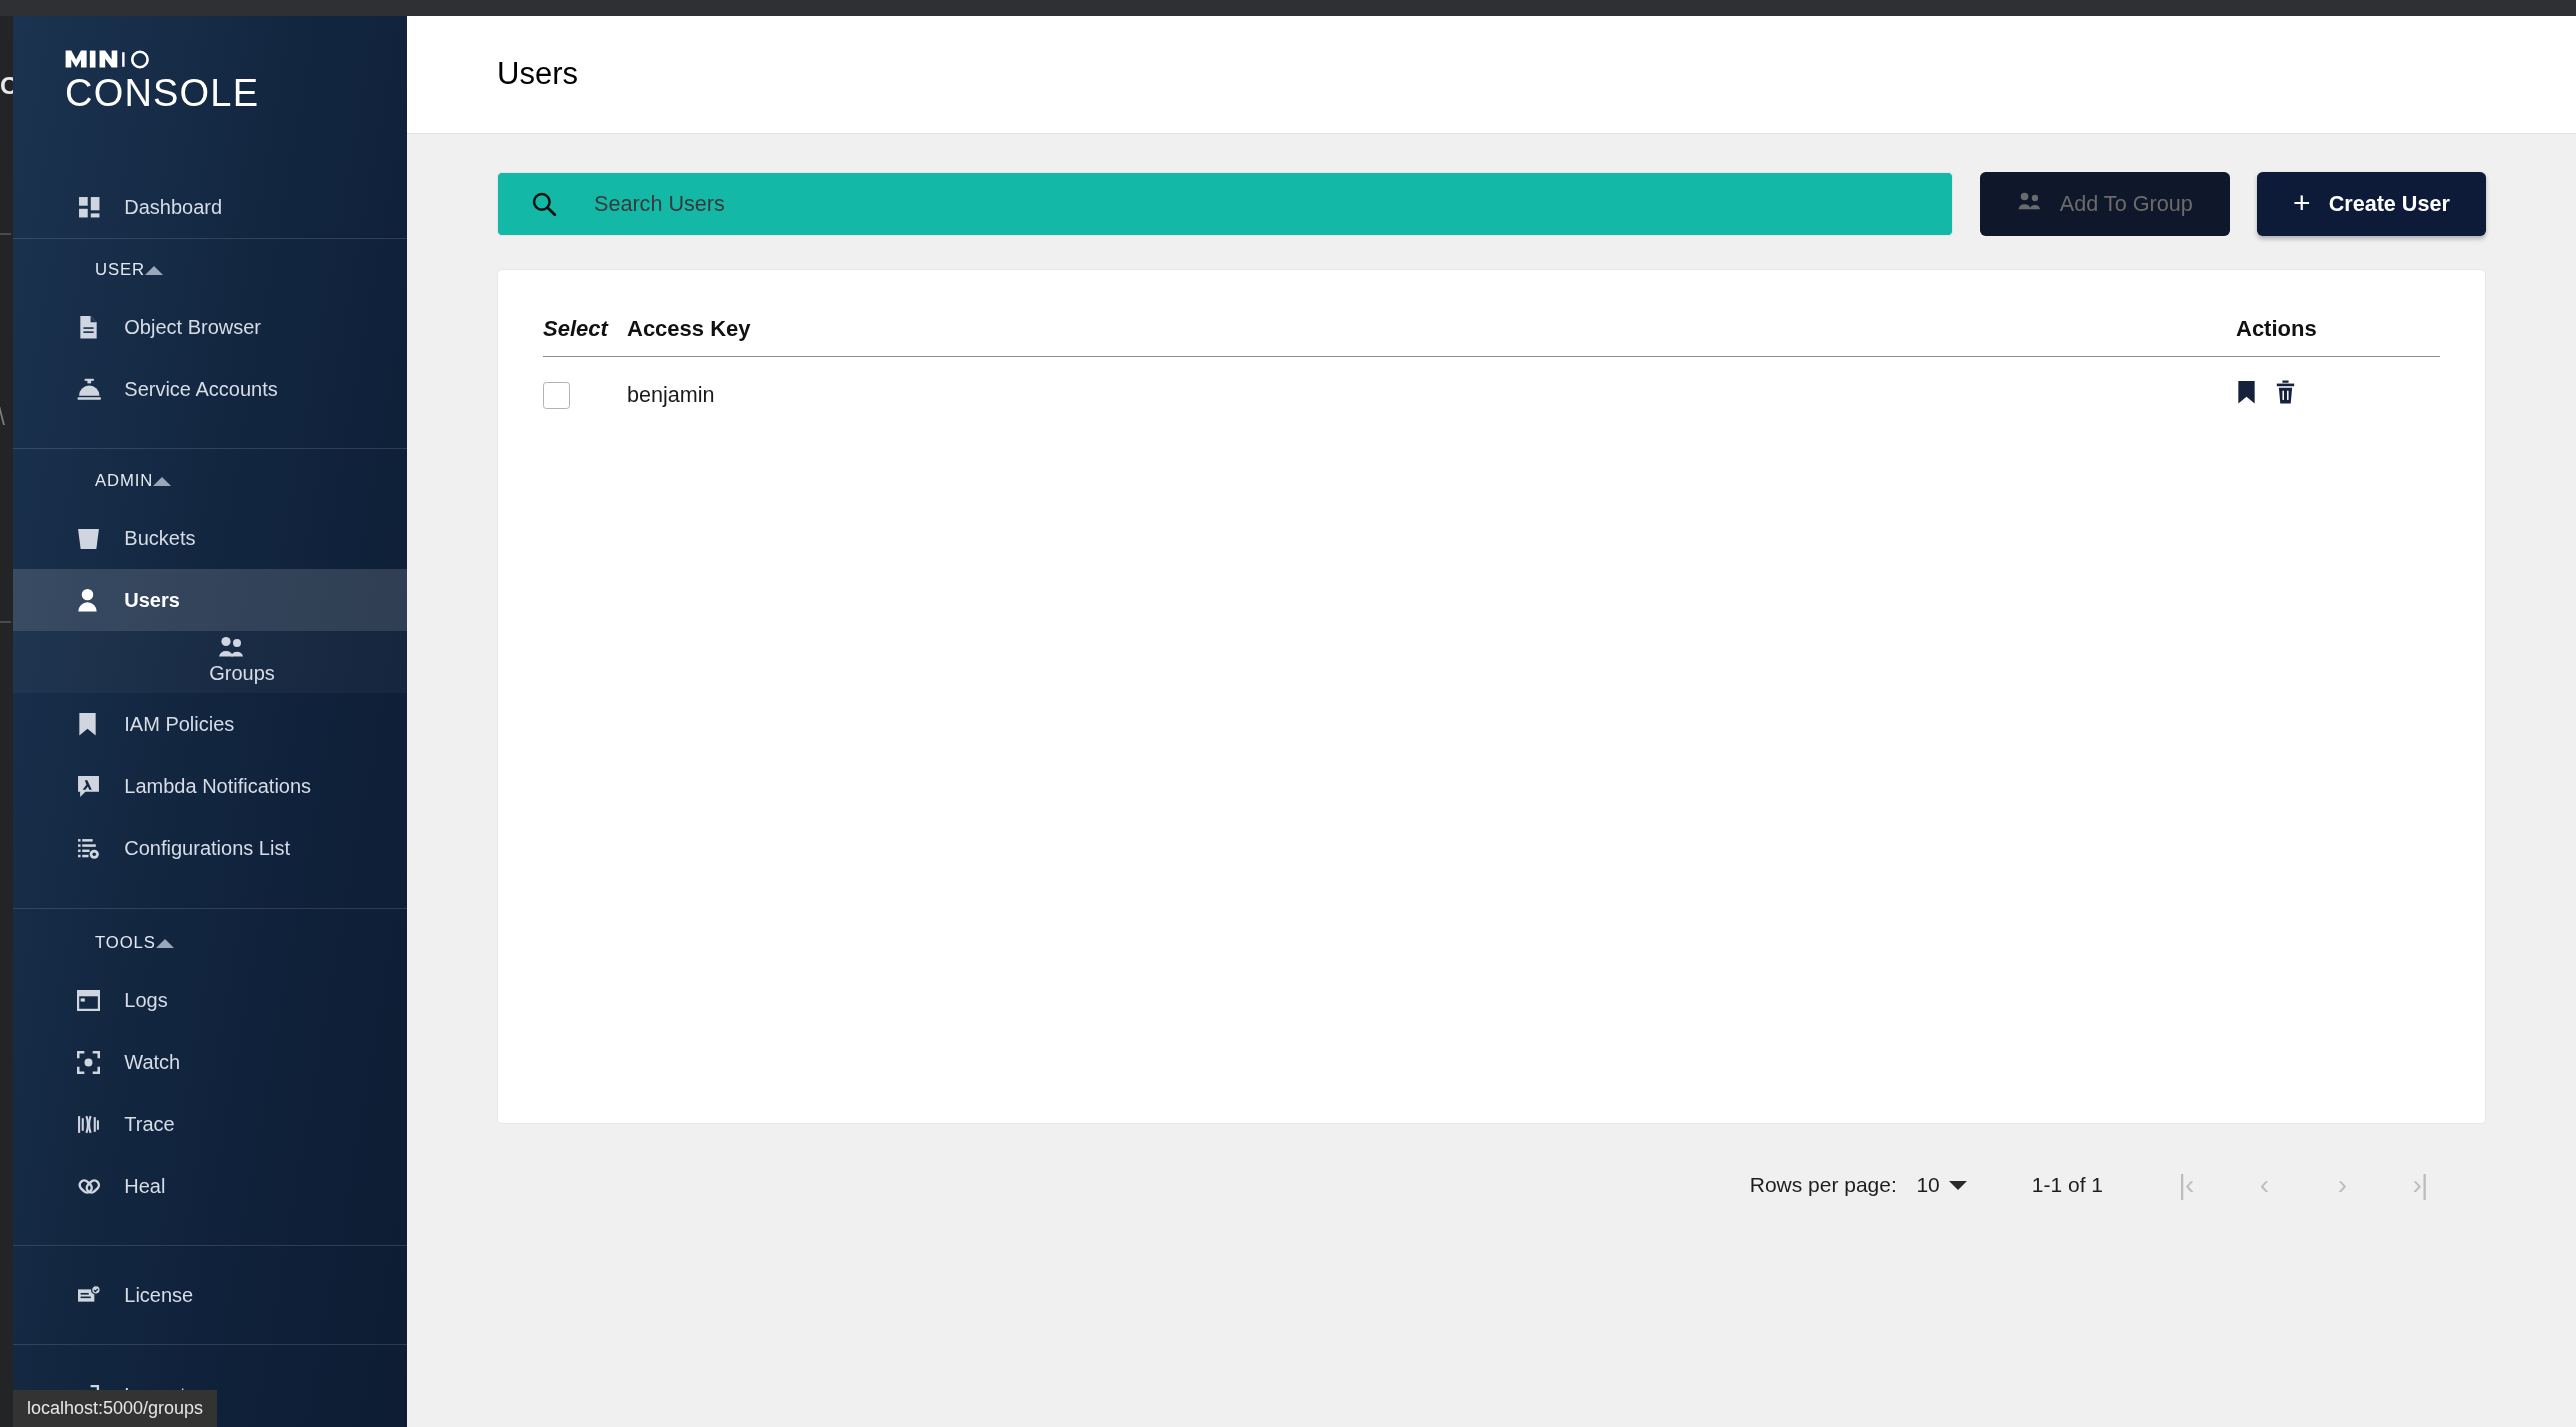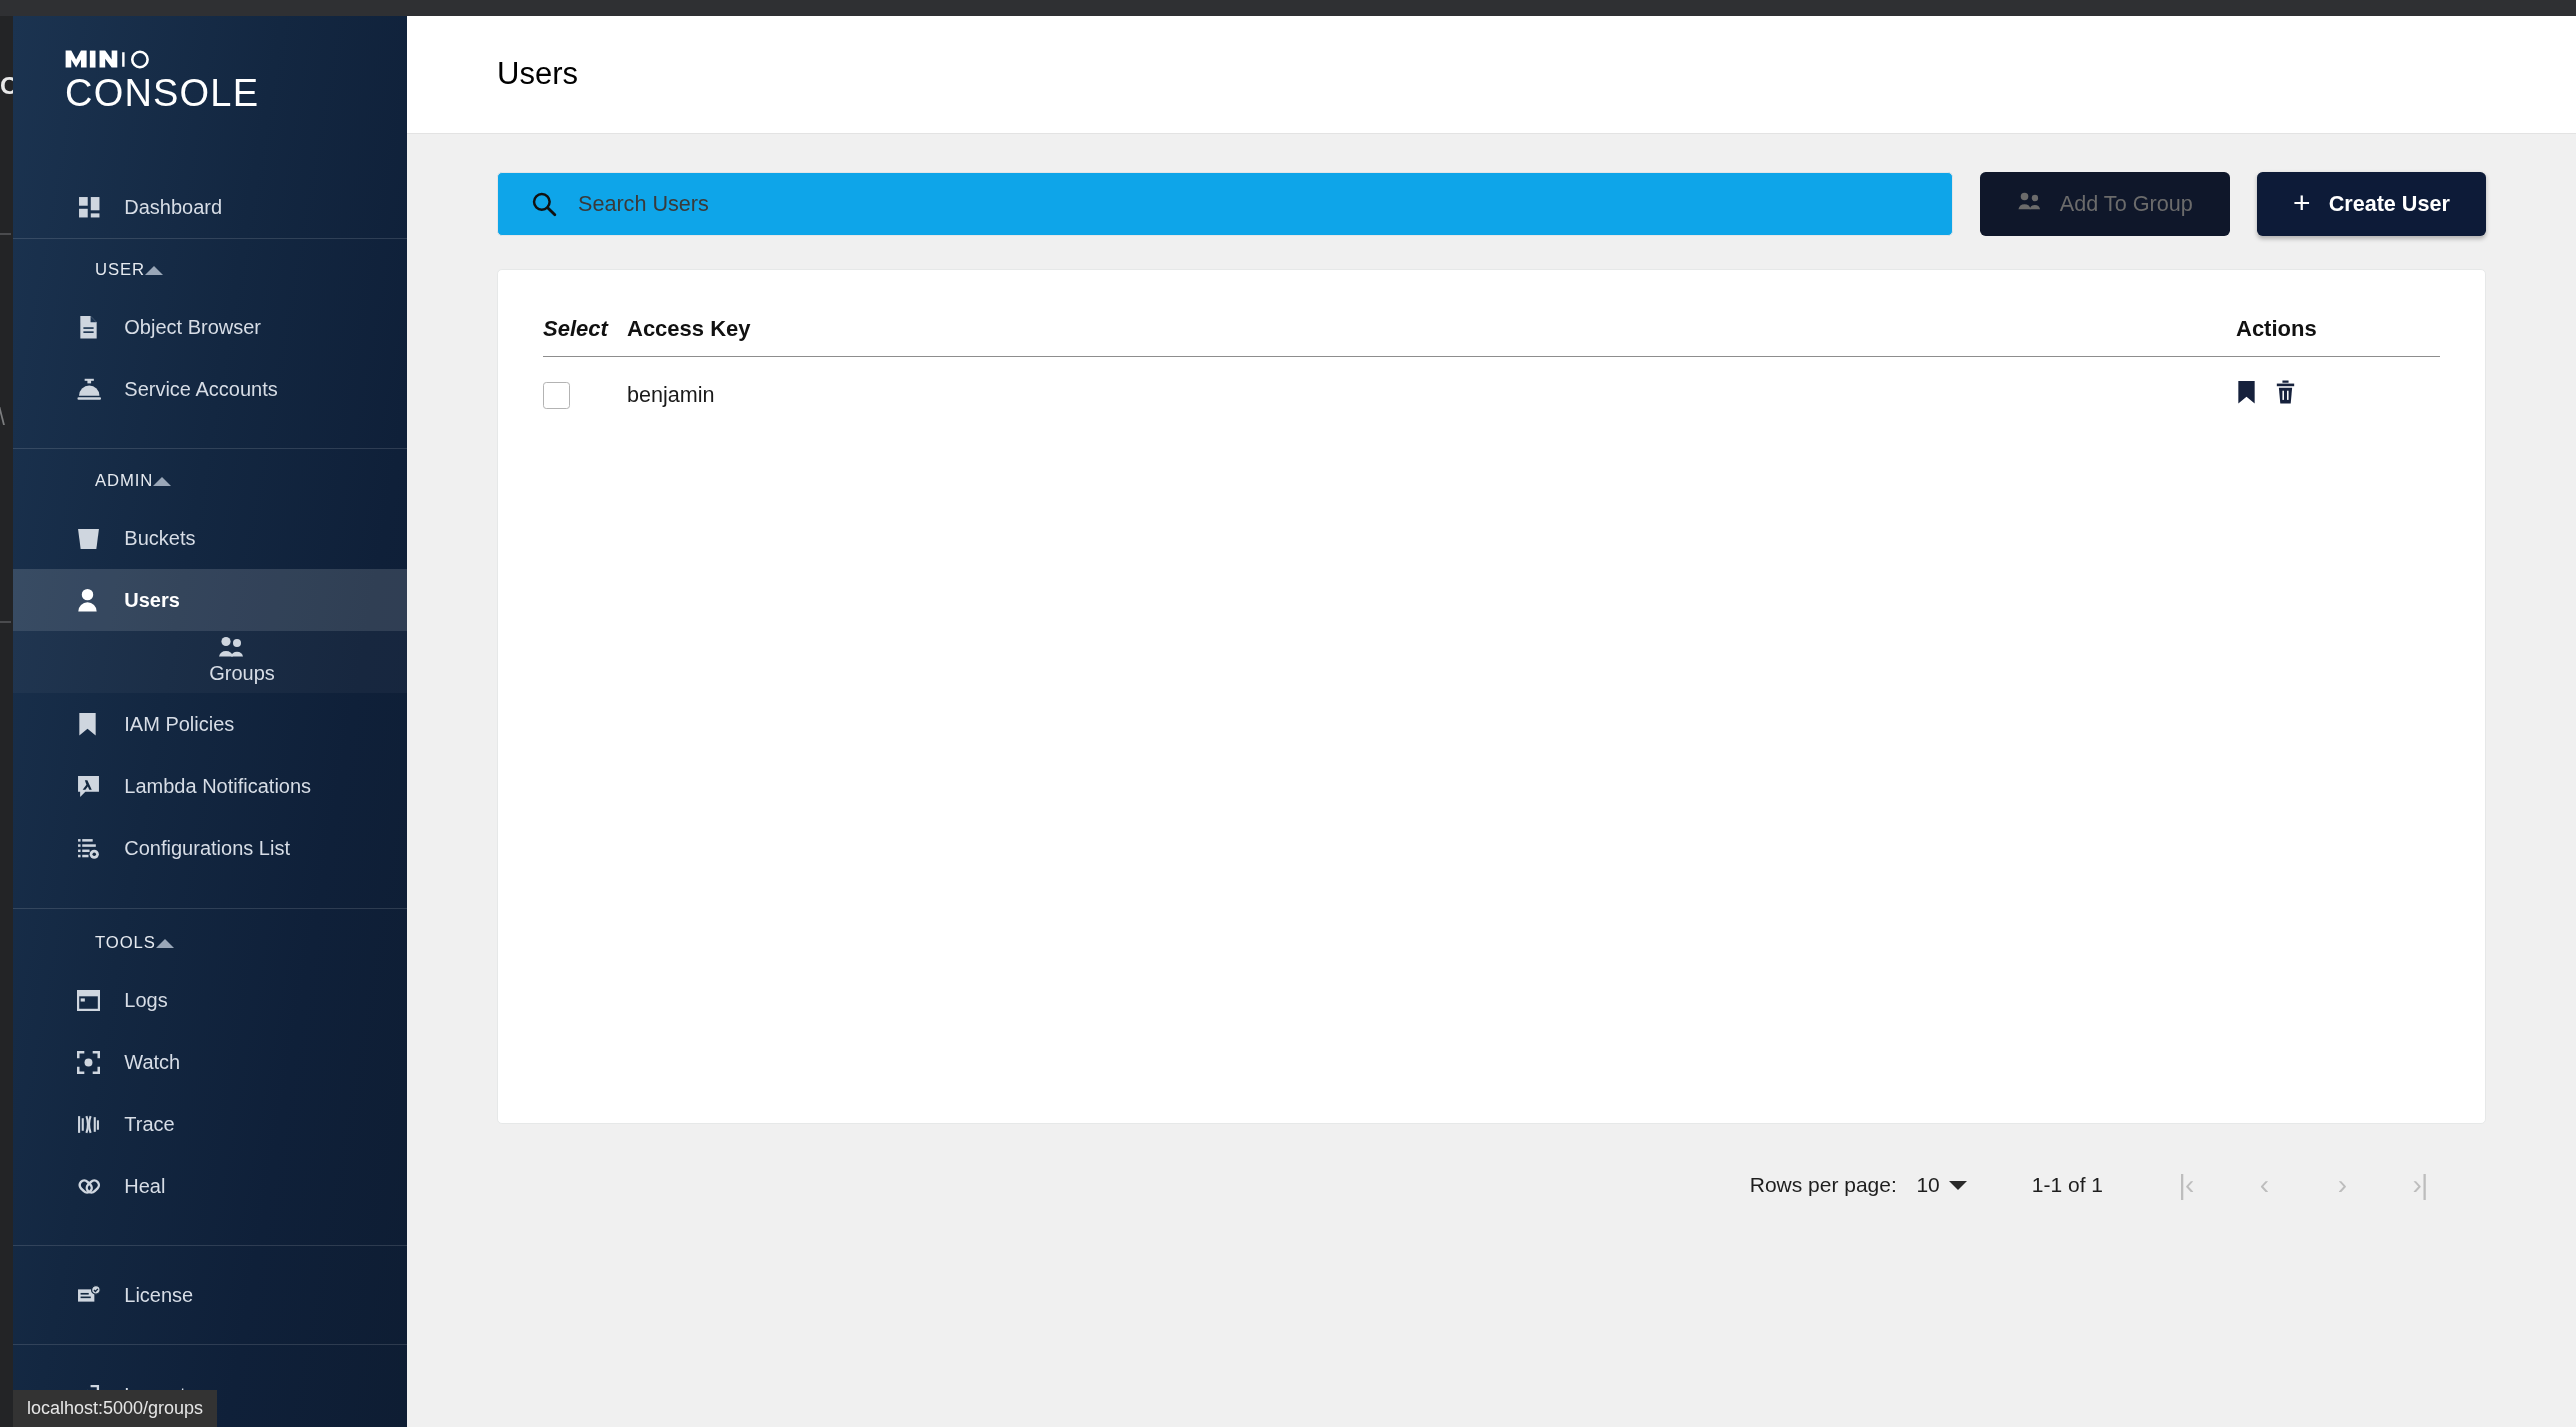--- a/index.html
+++ b/index.html
@@ -155,25 +155,26 @@
     padding: 38px 90px 0 90px;
   }
 
   .toolbar {
     display: flex; align-items: center; gap: 27px;
     height: 64px;
   }
   .search-box {
     flex: 1 1 auto;
     height: 64px;
-    background: #0ea5e9;
+    background: #14b8a6;
     border: 0.8px solid #e3e6e8;
     border-radius: 4.9px;
     display: flex; align-items: center;
     padding-left: 33px;
+    gap: 16px;
   }
   .search-box .mag {
     margin-right: 21px;
     display: inline-flex;
   }
   .search-input {
     border: none; outline: none;
     font-size: 21.6px;
     font-family: "Liberation Sans", sans-serif;
     color: #222;

